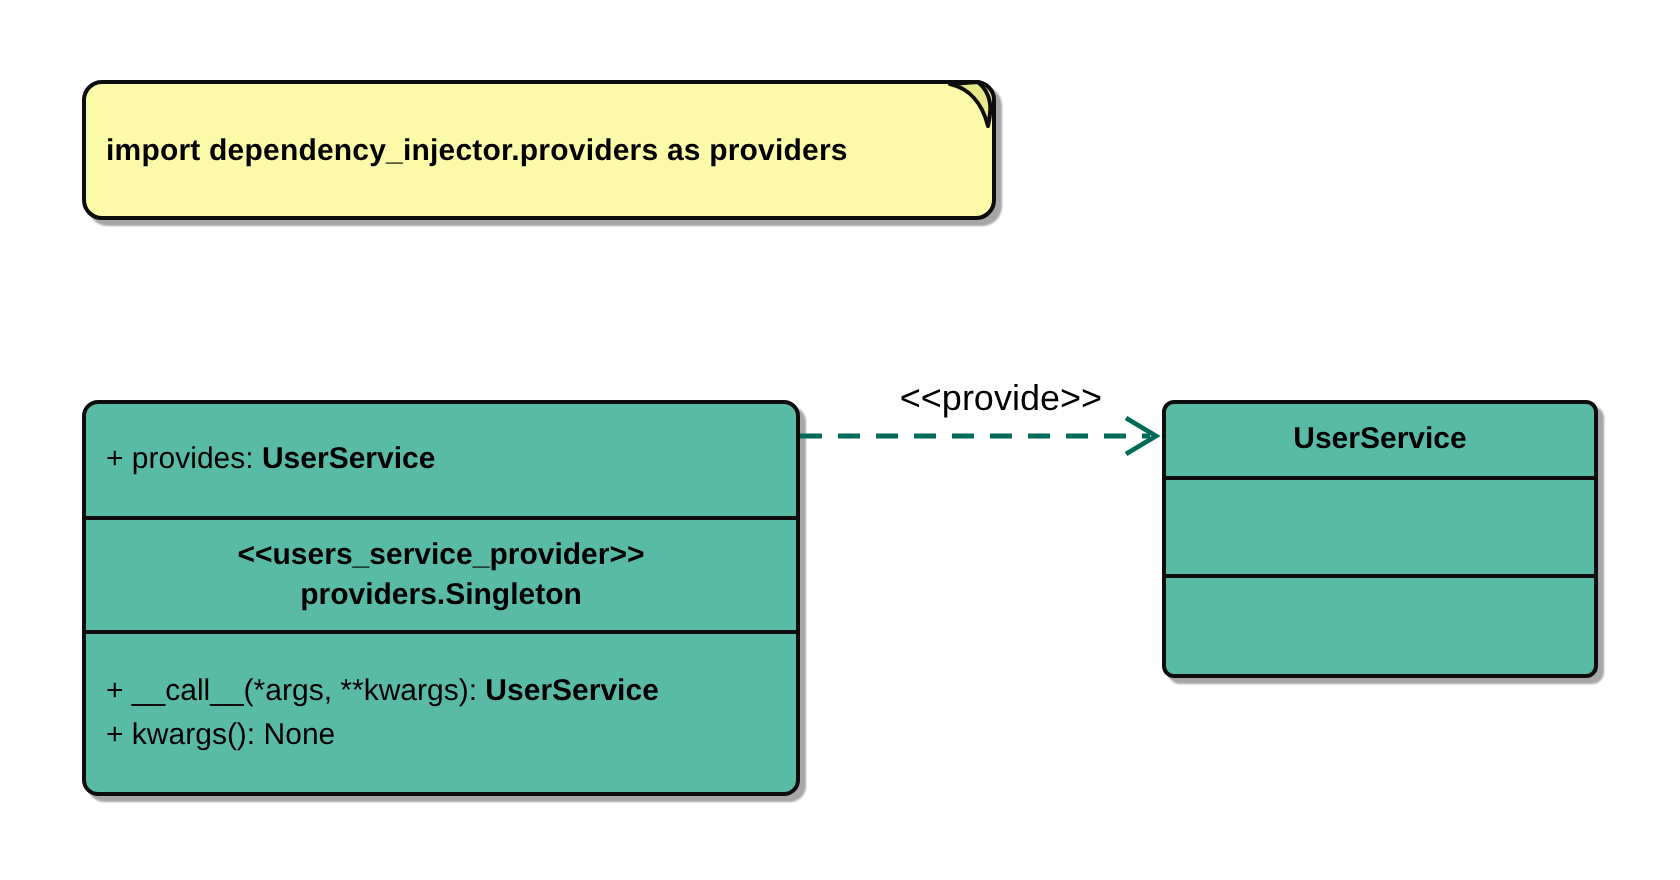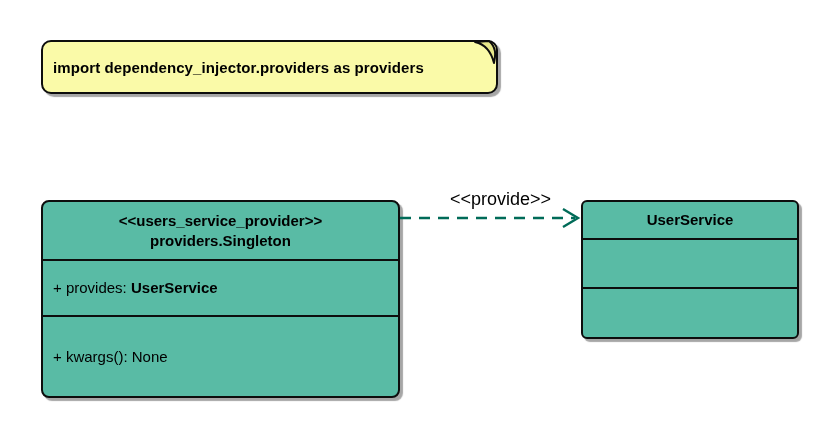--- a/index.html
+++ b/index.html
@@ -21,21 +21,21 @@
   .canvas {
     position: relative;
     width: 840px; height: 440px;
     background: #ffffff;
   }
 
   
   .note {
     position: absolute;
     left: 41px; top: 40px;
-    width: 457px; height: 54px;
+    width: 457px; height: 70px;
     background: var(--note-fill);
     border: 2px solid var(--border-color);
     border-radius: 10px;
     box-shadow: 3px 3px 1px rgba(0,0,0,0.35);
     display: flex;
     align-items: center;
     padding: 0 10px 0 10px;
   }
   .note-text {
     font-weight: bold;
@@ -139,28 +139,29 @@
 <div class="canvas">
 
   <div class="note">
     <span class="note-text">import dependency_injector.providers as providers</span>
     <svg class="note-fold" viewBox="0 0 26 26">
       <path d="M3 2 C 12 4, 19 11, 22 23 C 24 14, 24 7, 17 1 Z" fill="var(--note-fold)" stroke="var(--border-color)" stroke-width="2" stroke-linejoin="round"></path>
     </svg>
   </div>
 
   <div class="uml-class provider-class">
+    <div class="compartment attrs-compartment">
+      <span class="member-line"><span>+ provides: </span><span class="member-type">UserService</span></span>
+    </div>
     <div class="compartment class-header">
       <span class="class-stereotype">&lt;&lt;users_service_provider&gt;&gt;</span>
       <span class="class-name">providers.Singleton</span>
     </div>
-    <div class="compartment attrs-compartment">
-      <span class="member-line"><span>+ provides: </span><span class="member-type">UserService</span></span>
-    </div>
     <div class="compartment methods-compartment">
+      <span class="member-line"><span>+ __call__(*args, **kwargs): </span><span class="member-type">UserService</span></span>
       <span class="member-line"><span>+ kwargs(): None</span><span class="member-type"></span></span>
     </div>
   </div>
 
   <svg class="provide-arrow-svg" viewBox="0 0 182 27">
     <line x1="0" y1="13" x2="175" y2="13" stroke-dasharray="11,8"></line>
     <polyline points="163,4 178,13 163,22"></polyline>
   </svg>
   <div class="arrow-label">&lt;&lt;provide&gt;&gt;</div>
 

